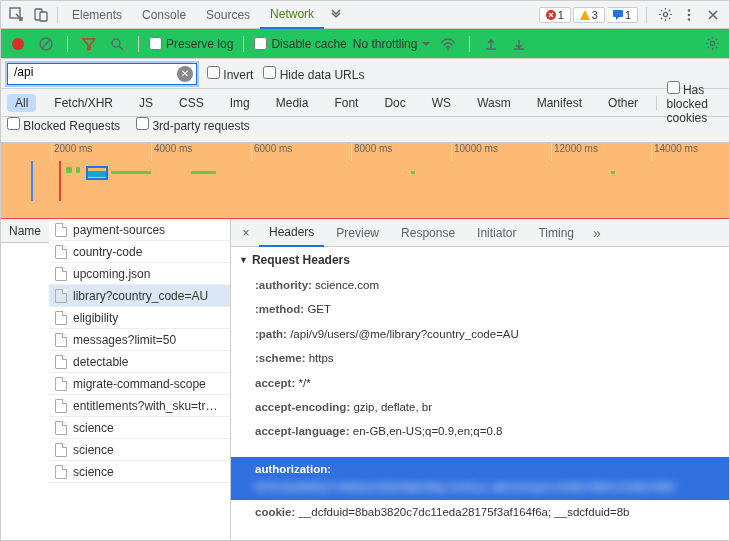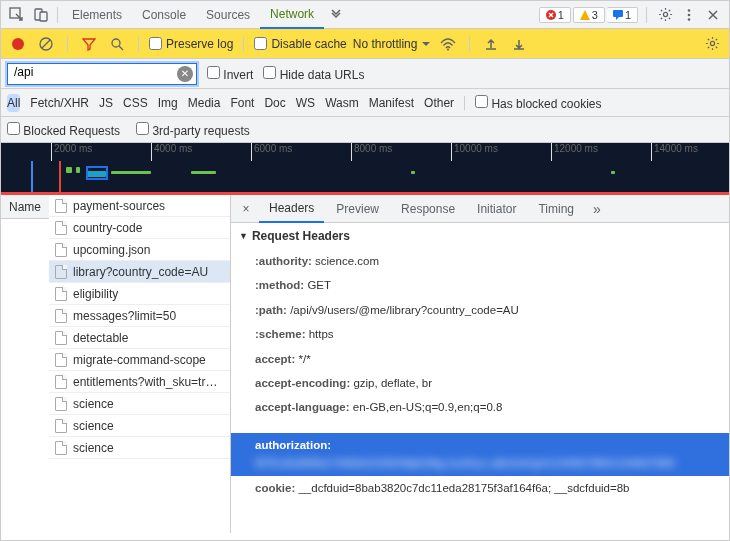--- a/index.html
+++ b/index.html
@@ -8,40 +8,40 @@
   
   .main-tabs { display: flex; align-items: center; height: 28px; background: #f1f3f4; border-bottom: 1px solid #ccc; padding: 0 4px; }
   .main-tabs .icon-btn { width: 24px; height: 24px; display: flex; align-items: center; justify-content: center; cursor: pointer; color: #5f6368; }
   .main-tabs .tab { padding: 0 10px; height: 28px; display: flex; align-items: center; color: #5f6368; cursor: pointer; }
   .main-tabs .tab.active { color: #4d7c0f; border-bottom: 2px solid #1a73e8; }
   .main-tabs .spacer { flex: 1; }
   .badge { display: inline-flex; align-items: center; gap: 2px; padding: 1px 6px; border: 1px solid #ccc; border-radius: 2px; margin-right: 2px; font-size: 11px; background: #fff; cursor: pointer; }
   .badge svg { width: 10px; height: 10px; }
   
   
-  .toolbar { display: flex; align-items: center; height: 30px; background: #fde047; border-bottom: 1px solid #ccc; padding: 0 6px; gap: 6px; }
+  .toolbar { display: flex; align-items: center; height: 30px; background: #22c55e; border-bottom: 1px solid #ccc; padding: 0 6px; gap: 6px; }
   .toolbar .tb-icon { width: 22px; height: 22px; display: flex; align-items: center; justify-content: center; cursor: pointer; color: #5f6368; }
   .toolbar .divider { width: 1px; height: 16px; background: #ccc; margin: 0 4px; }
   .toolbar label { display: flex; align-items: center; gap: 4px; color: #333; }
   
   
   .filter-row { display: flex; align-items: center; height: 30px; background: #f1f3f4; border-bottom: 1px solid #d0d0d0; padding: 0 6px; gap: 10px; }
   .filter-input-wrap { position: relative; display: flex; align-items: center; }
   .filter-input { width: 190px; height: 22px; border: 1px solid #1a73e8; outline: 2px solid rgba(26,115,232,0.3); padding: 0 20px 4px 6px; font-size: 12px; }
   .clear-x { position: absolute; right: 4px; top: 3px; width: 16px; height: 16px; border-radius: 50%; background: #888; color: #fff; display: flex; align-items: center; justify-content: center; font-size: 10px; cursor: pointer; }
   
   
   .type-row { display: flex; align-items: center; height: 28px; background: #f1f3f4; border-bottom: 1px solid #d0d0d0; padding: 0 6px; gap: 10px; font-size: 12px; color: #333; }
-  .type-row .chip { padding: 2px 0; border-radius: 4px; cursor: pointer; }
+  .type-row .chip { padding: 2px 8px; border-radius: 4px; cursor: pointer; }
   .type-row .chip.active { background: #c2dbff; }
   
-  .extra-row { display: flex; align-items: center; height: 26px; background: #f1f3f4; border-bottom: 1px solid #ccc; padding: 0 6px; gap: 16px; }
-  
-  
-  .timeline { height: 52px; background: #0f172a; border-bottom: 3px solid #ef4444; position: relative; overflow: hidden; }
+  .extra-row { display: flex; height: 26px; background: #f1f3f4; border-bottom: 1px solid #ccc; padding: 0 6px; gap: 16px; }
+  
+  
+  .timeline { height: 76px; background: #fdba74; border-bottom: 1px solid #ef4444; position: relative; overflow: hidden; }
   .timeline-ticks { display: flex; height: 18px; font-size: 10px; color: #666; }
   .timeline-ticks div { flex: none; width: 100px; border-left: 1px solid #e0e0e0; padding-left: 2px; }
   .timeline-waterfall { position: relative; height: 40px; }
   .wf-bar { position: absolute; height: 6px; background: #32a852; border-radius: 1px; }
   .wf-line-blue { position: absolute; top: 0; bottom: 0; width: 2px; background: #4285f4; }
   .wf-line-red { position: absolute; top: 0; bottom: 0; width: 2px; background: #ea4335; }
   
   
   .panels { display: flex; height: calc(541px - 28px - 30px - 30px - 28px - 26px - 60px - 1px); }
   .left-panel { width: 230px; border-right: 1px solid #ccc; display: flex; flex-direction: row; }

